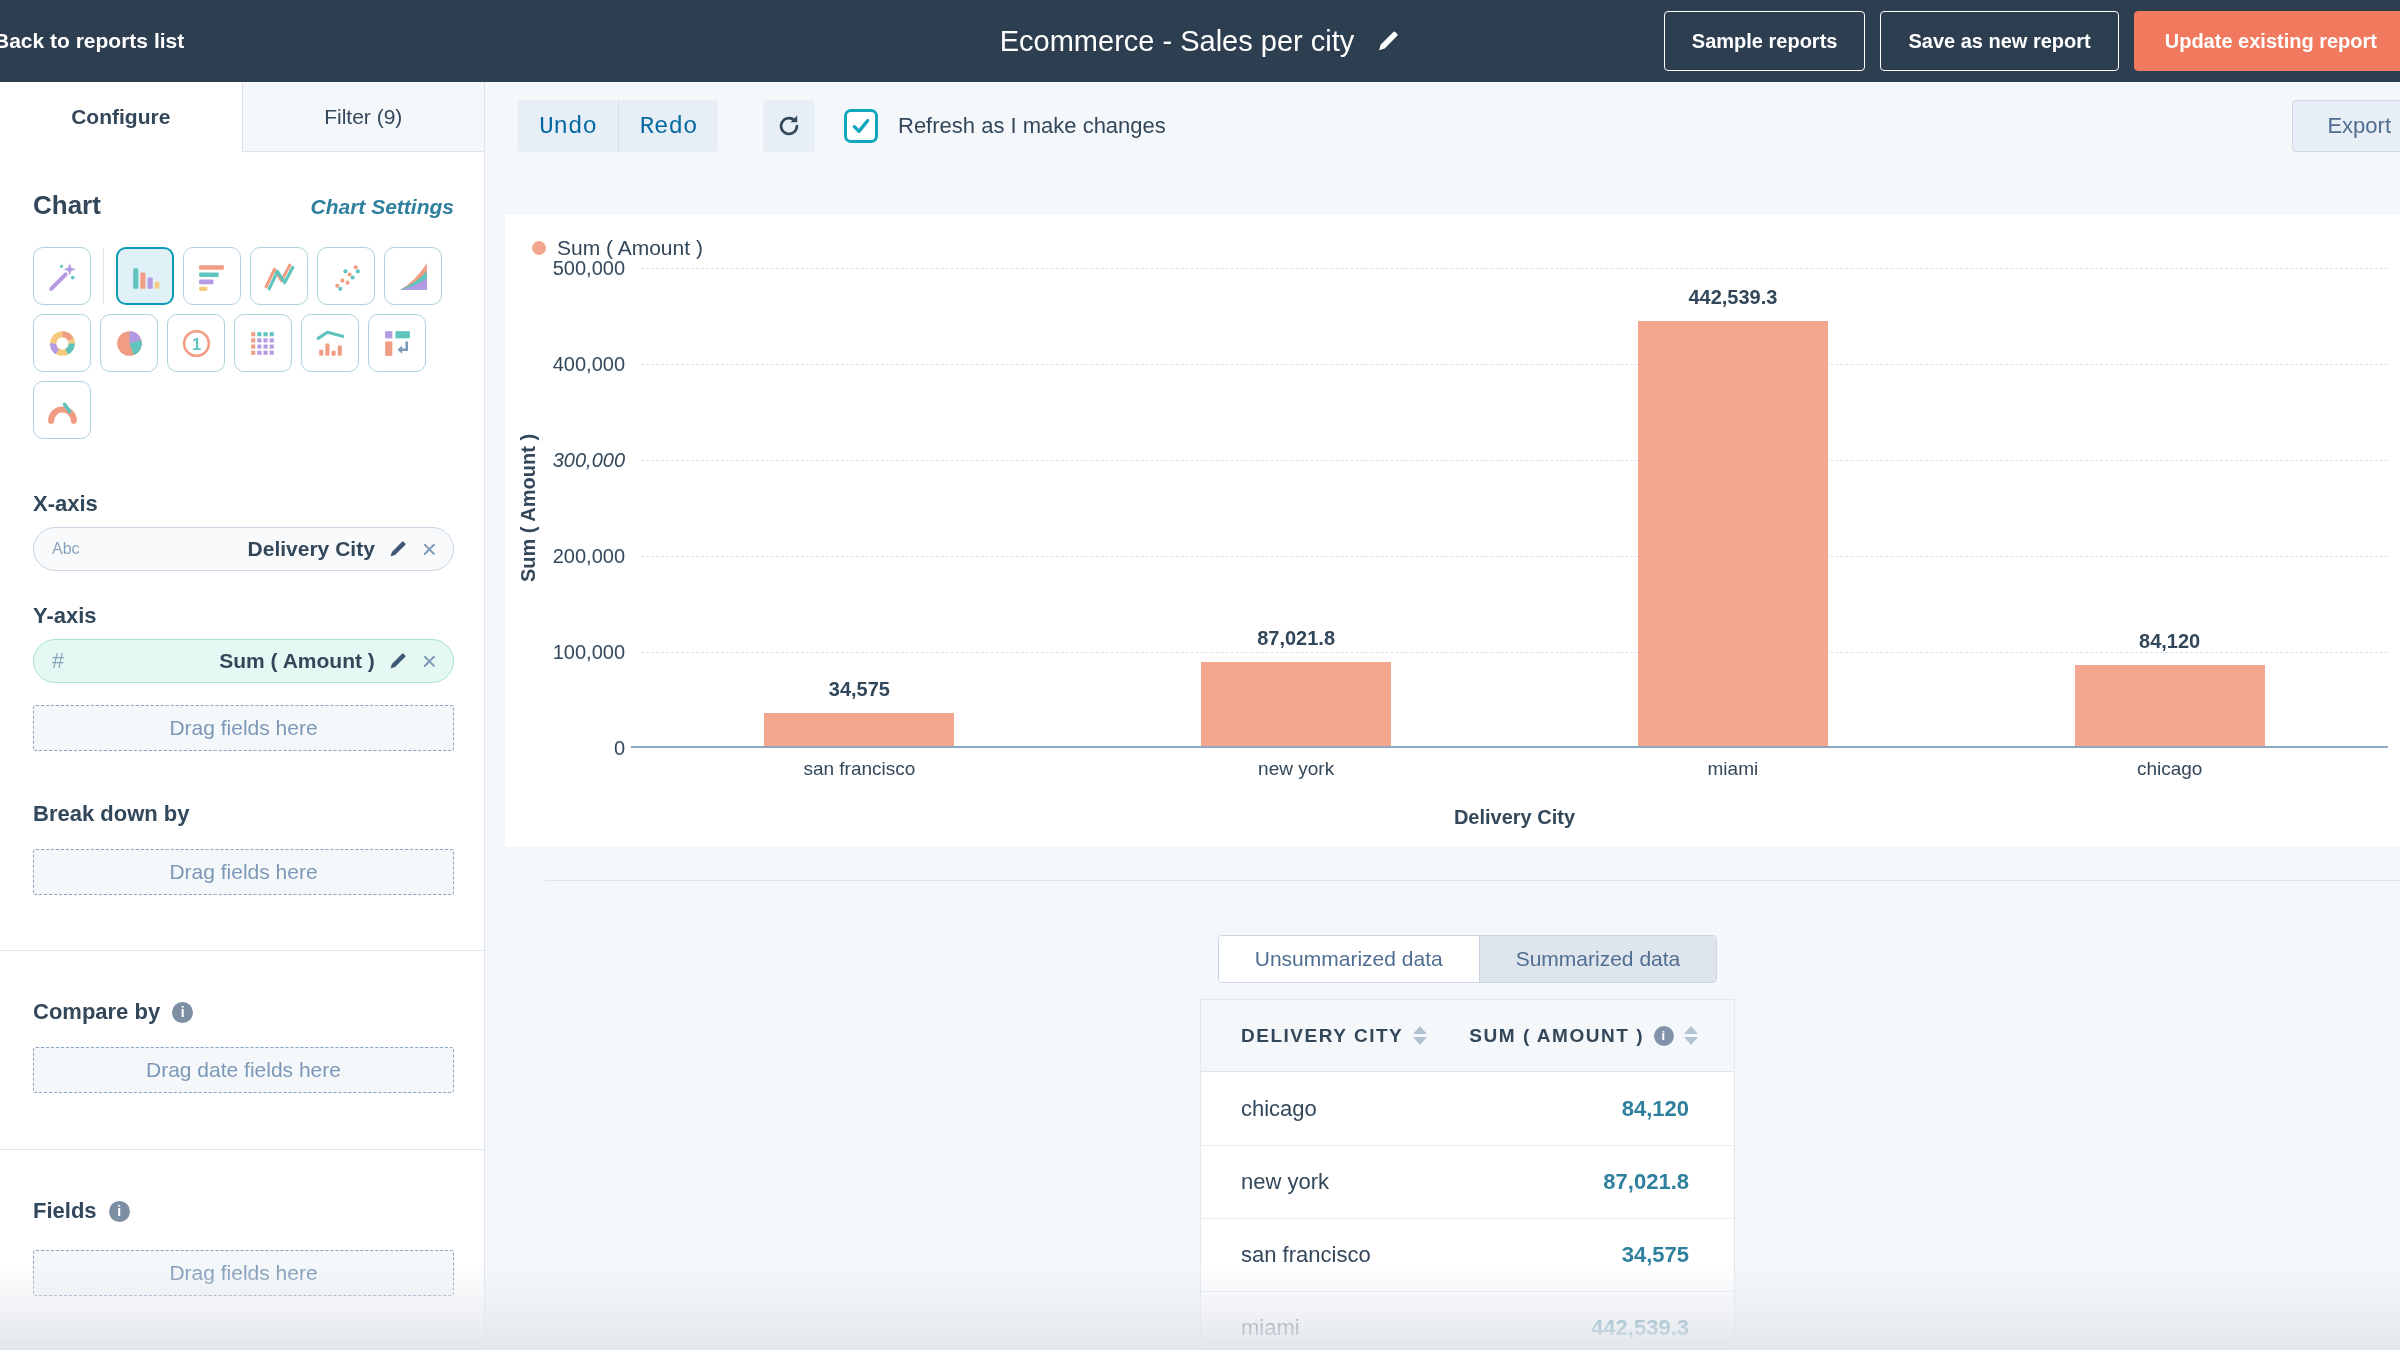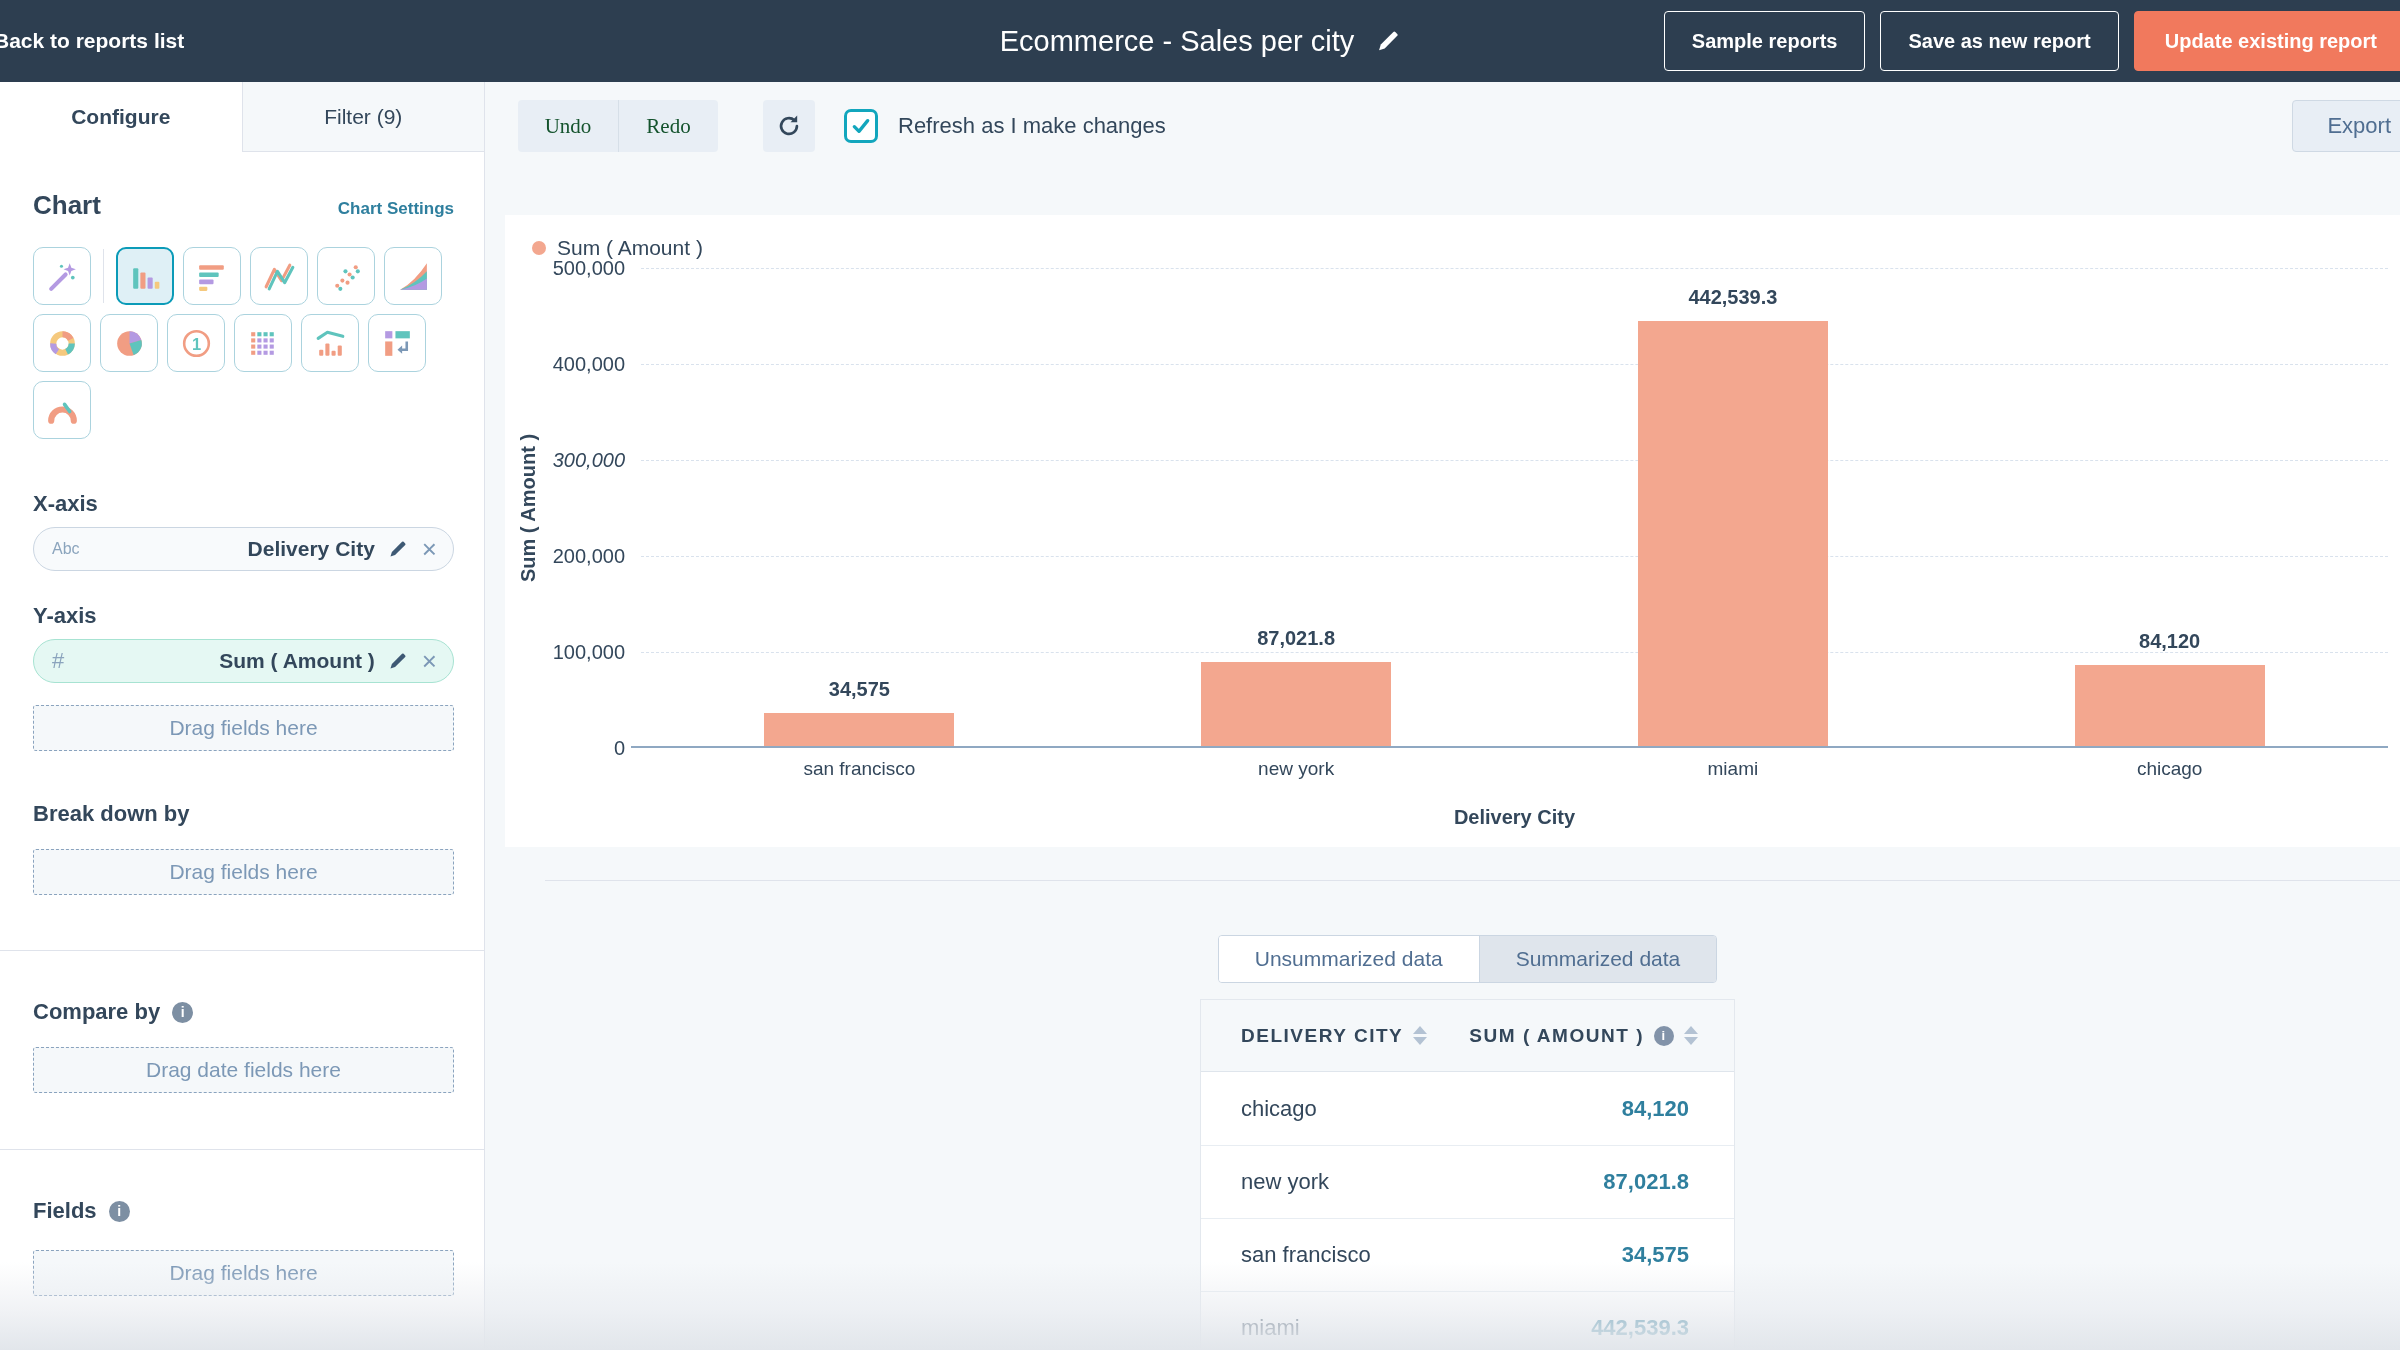--- a/index.html
+++ b/index.html
@@ -24,21 +24,21 @@
   
   .sidebar { width:485px; background:#ffffff; border-right:1px solid #dfe3eb; flex:0 0 auto; display:flex; flex-direction:column; }
   .side-tabs { display:flex; height:70px; flex:0 0 auto; }
   .side-tab { flex:1; display:flex; align-items:center; justify-content:center; font-size:21px; cursor:pointer; }
   .side-tab.active { font-weight:bold; background:#ffffff; }
   .side-tab.inactive { background:#f5f8fa; border-bottom:1px solid #dfe3eb; border-left:1px solid #dfe3eb; }
   .side-body { padding:0 30px 0 33px; }
 
   .chart-header { margin-top:38px; display:flex; align-items:baseline; justify-content:space-between; }
   .section-h { font-size:26px; font-weight:bold; color:#33475b; }
-  .settings-link { color:#2f7f9e; font-weight:bold; font-size:17px; cursor:pointer; }
+  .settings-link { color:#2f7f9e; font-weight:bold; font-size:21px; cursor:pointer;font-style:italic; }
 
   .icon-grid { margin-top:26px; display:flex; flex-direction:column; gap:9px; }
   .icon-row { display:flex; gap:9px; align-items:center; }
   .chart-icon { width:58px; height:58px; border:1px solid #abd3de; border-radius:10px; background:#fff;
                 display:flex; align-items:center; justify-content:center; cursor:pointer; }
   .chart-icon.selected { border:2px solid #0b9bb8; background:#dff0f6; }
   .chart-icon svg { width:37px; height:37px; }
   .icon-divider { width:1px; height:54px; background:#dfe3eb; margin:0 3px; }
 
   .axis-h { font-size:22px; font-weight:bold; margin-top:32px; }
@@ -57,22 +57,22 @@
                display:flex; align-items:center; justify-content:center; color:#7c98b6; font-size:21px; }
   .sub-h { font-size:22px; font-weight:bold; margin-top:50px; display:flex; align-items:center; gap:12px; }
   .side-divider { border-top:1px solid #dfe3eb; margin:55px -30px 0 -33px; }
   .info-dot { width:21px; height:21px; border-radius:50%; background:#7d8fa3; color:#fff; font-size:14px; font-weight:bold;
               display:inline-flex; align-items:center; justify-content:center; cursor:pointer; }
 
   
   .main { flex:1; display:flex; flex-direction:column; background:#f5f8fa; min-width:0; }
   .toolbar { margin-top:18px; padding-left:33px; display:flex; align-items:center; height:52px; flex:0 0 auto; }
   .undo-group { display:flex; border-radius:4px; overflow:hidden; }
-  .undo-btn { width:100px; height:52px; background:#e8eef5; border:none; color:#14532d; font-size:21px;
-              cursor:default; font-family:Liberation Serif, serif; }
+  .undo-btn { width:100px; height:52px; background:#e8eef5; border:none; color:#0369a1; font-size:24px;
+              cursor:default; font-family:Liberation Mono, monospace; }
   .undo-btn + .undo-btn { border-left:1px solid #d6dfe8; }
   .refresh-btn { width:52px; height:52px; background:#e8eef5; border:none; border-radius:4px; margin-left:45px;
                  display:flex; align-items:center; justify-content:center; cursor:pointer; }
   .refresh-btn svg { width:30px; height:30px; }
   .refresh-check { width:34px; height:34px; border:3px solid #12a6bd; border-radius:7px; background:#fff;
                    margin-left:29px; display:flex; align-items:center; justify-content:center; cursor:pointer; }
   .refresh-check svg { width:24px; height:24px; }
   .refresh-label { margin-left:20px; font-size:22px; color:#33475b; }
   .export-btn { margin-left:auto; margin-right:-26px; height:52px; background:#e8eef5; border:1px solid #cfd9e4;
                 border-radius:4px; color:#506e91; font-size:22px; padding:0 34px;

